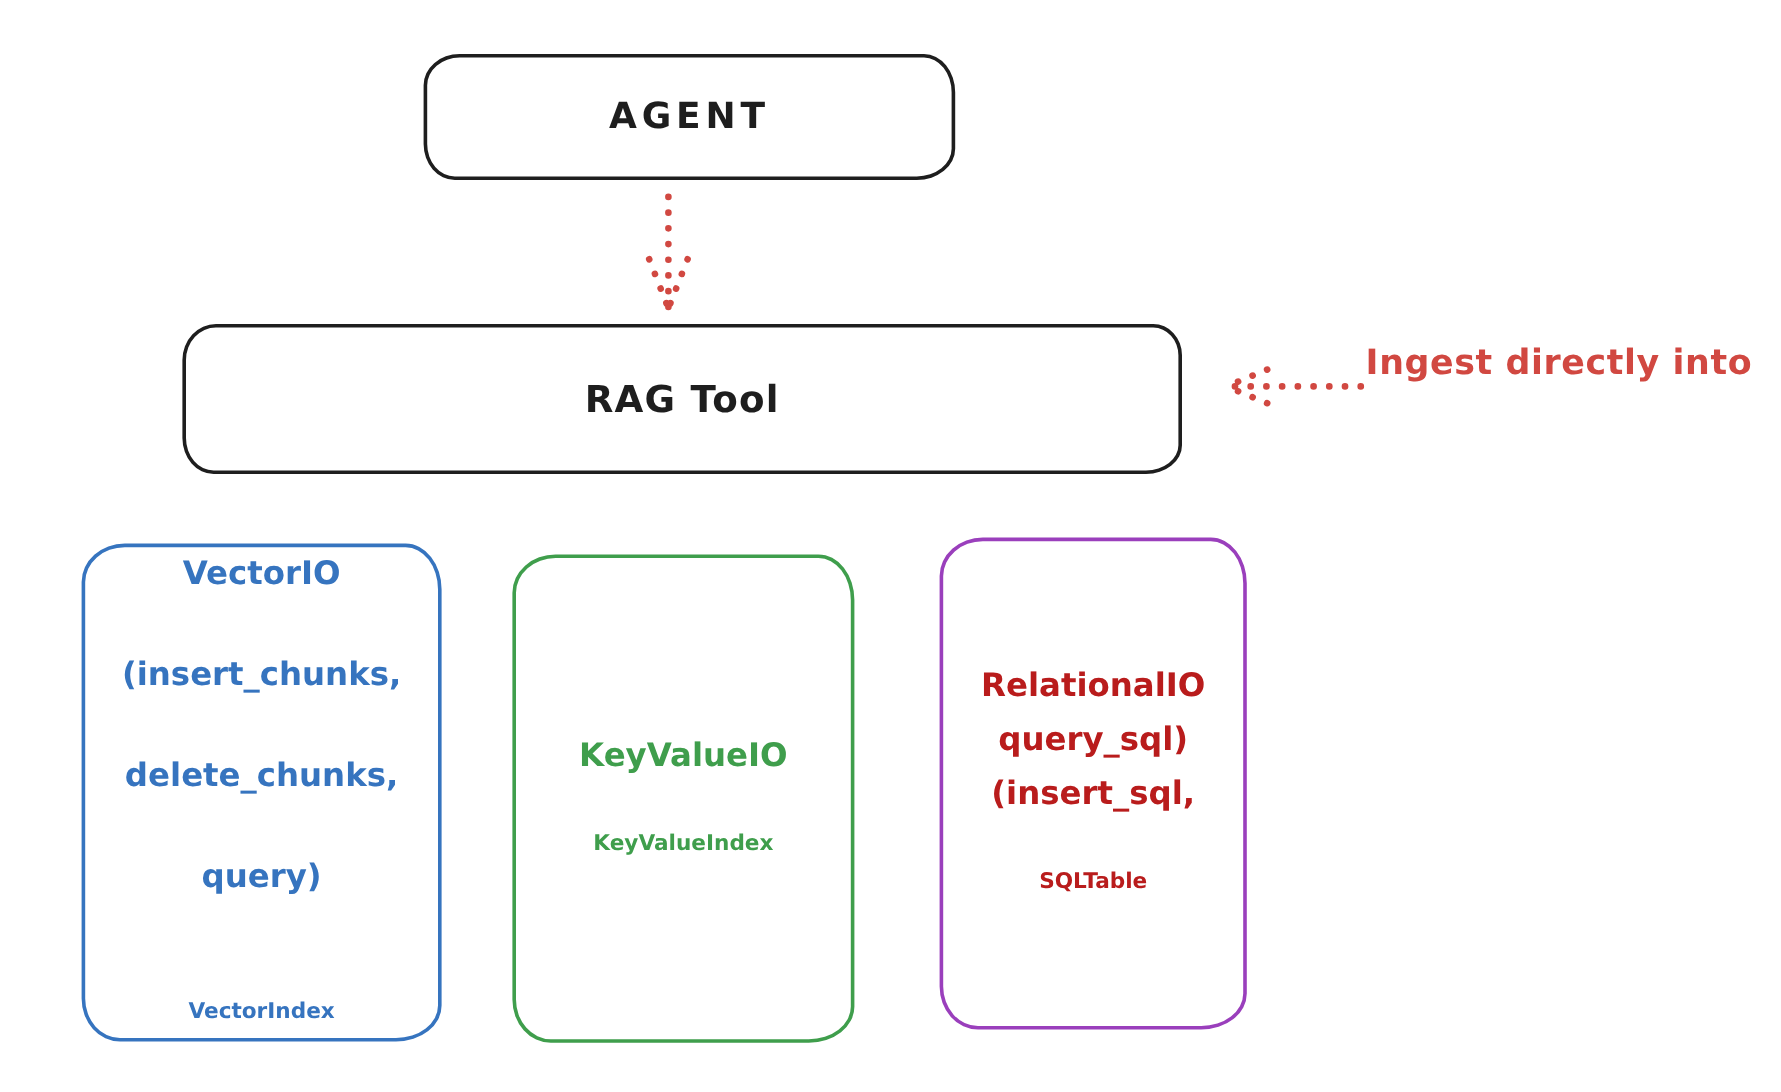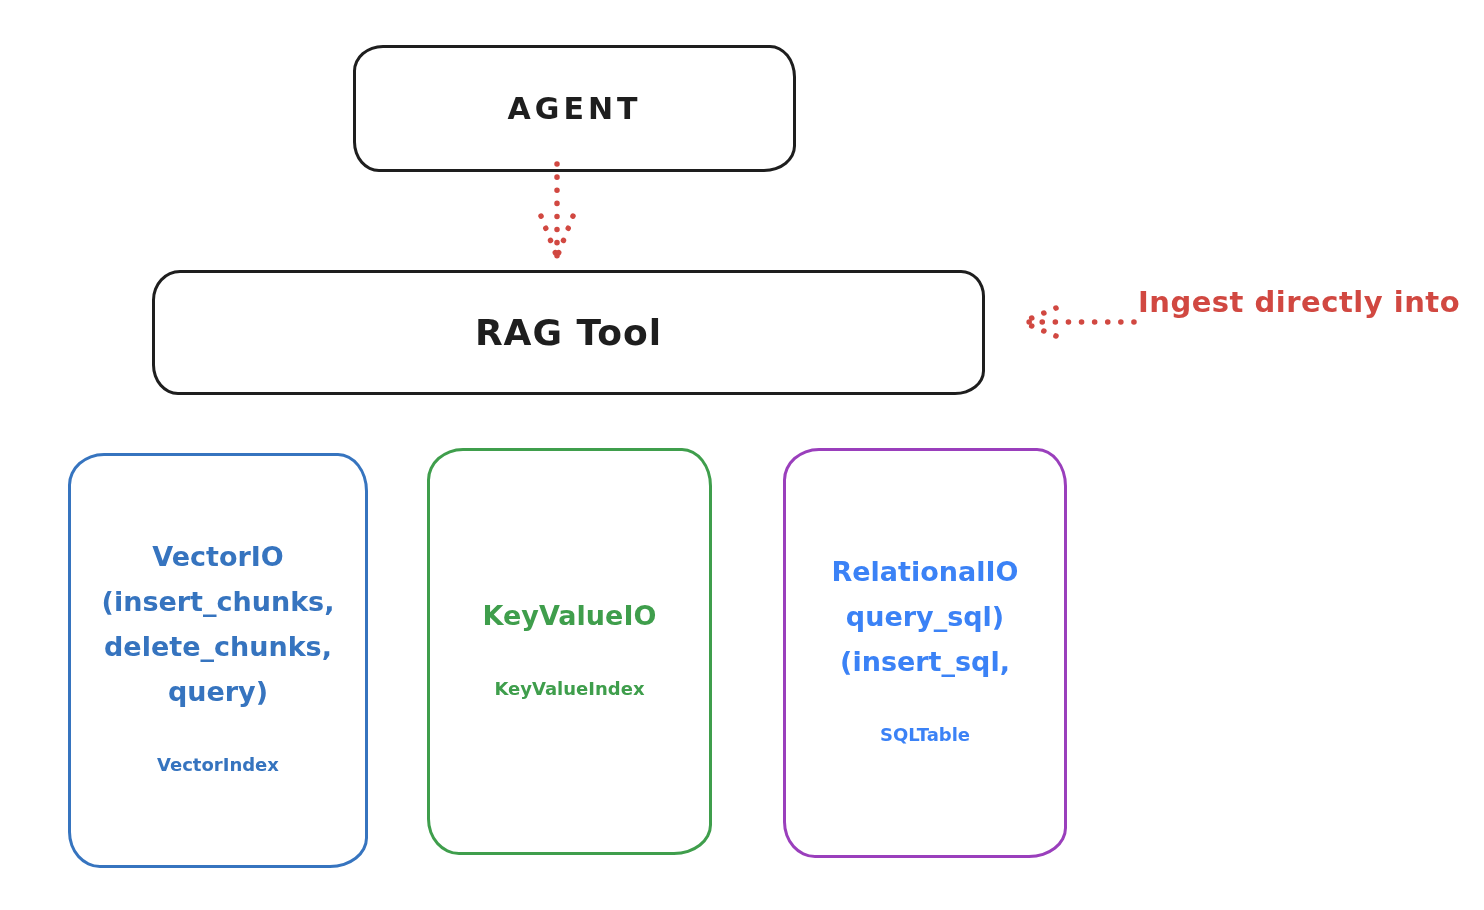--- a/index.html
+++ b/index.html
@@ -19,34 +19,34 @@
     position: absolute;
     box-sizing: border-box;
     background: #ffffff;
     display: flex;
     align-items: center;
     justify-content: center;
     text-align: center;
   }
   
   .node-agent {
-    left: 353px; top: 45px; width: 443px; height: 127px;
+    left: 353px; top: 45px; width: 443px; height: 105px;
     border: 3.5px solid #1e1e1e;
     border-radius: 30px 26px 32px 26px / 26px 32px 26px 30px;
   }
   .node-agent .label {
     font-size: 30px; font-weight: 700; letter-spacing: 4px; color: #1e1e1e;
   }
   .node-rag {
     left: 152px; top: 270px; width: 833px; height: 125px;
     border: 3.5px solid #1e1e1e;
     border-radius: 28px 24px 30px 26px / 30px 26px 24px 30px;
   }
   .node-rag .label {
-    font-size: 36px; font-weight: 600; letter-spacing: 1px; color: #1e1e1e;
+    font-size: 31px; font-weight: 600; letter-spacing: 1px; color: #1e1e1e;
   }
   
   .store {
     flex-direction: column;
     border-width: 3.5px;
     border-style: solid;
     border-radius: 36px 30px 38px 32px / 32px 38px 30px 36px;
   }
   .store .title-line {
     display: block;
@@ -58,29 +58,29 @@
   .store .index-name {
     display: block;
     font-size: 18px;
     font-weight: 600;
     line-height: 45px;
     margin-top: 28px;
     white-space: nowrap;
   }
   .store-vector {
     left: 68px; top: 453px; width: 300px; height: 415px;
-    border-color: #3674bf; color: #3674bf;
+    border-color: #3674bf; color: #3674bf; justify-content: space-between;
   }
   .store-keyvalue {
-    left: 427px; top: 448px; width: 285px; height: 407px;
+    left: 427px; top: 462px; width: 285px; height: 407px;
     border-color: #3f9e4c; color: #3f9e4c;
   }
   .store-relational {
-    left: 783px; top: 448px; width: 284px; height: 410px;
-    border-color: #9a3fbc; color: #3b82f6;
+    left: 783px; top: 448px; width: 256px; height: 410px;
+    border-color: #9a3fbc; color: #b91c1c;
   }
   
   .arrow {
     position: absolute;
   }
   .arrow-down {
     left: 534px; top: 159px; width: 46px; height: 106px;
   }
   .arrow-left {
     left: 1014px; top: 300px; width: 126px; height: 44px;

